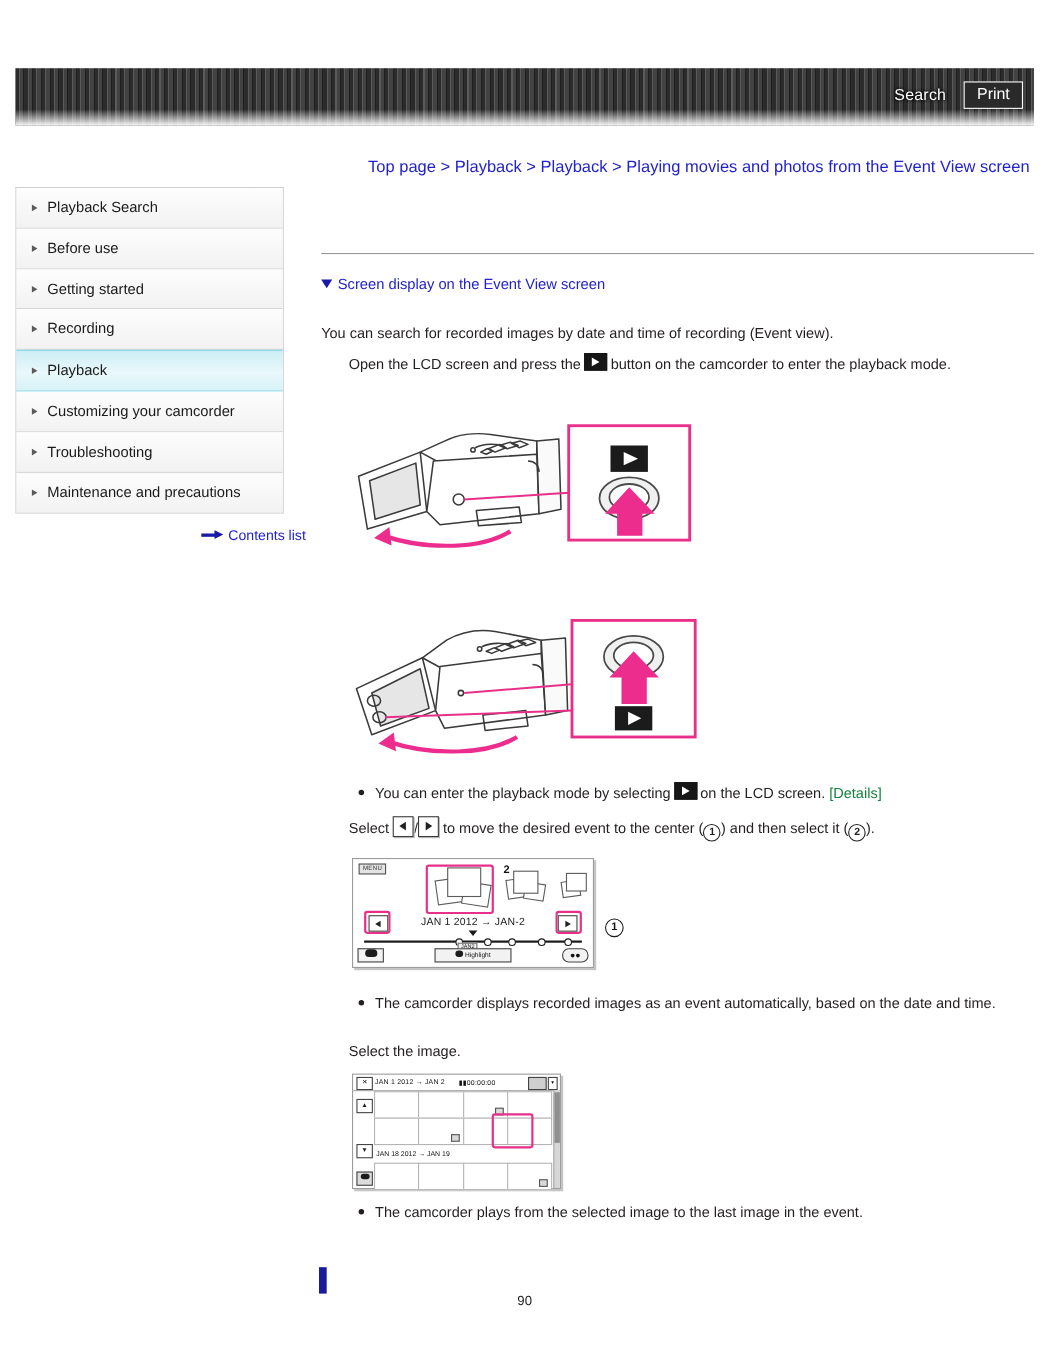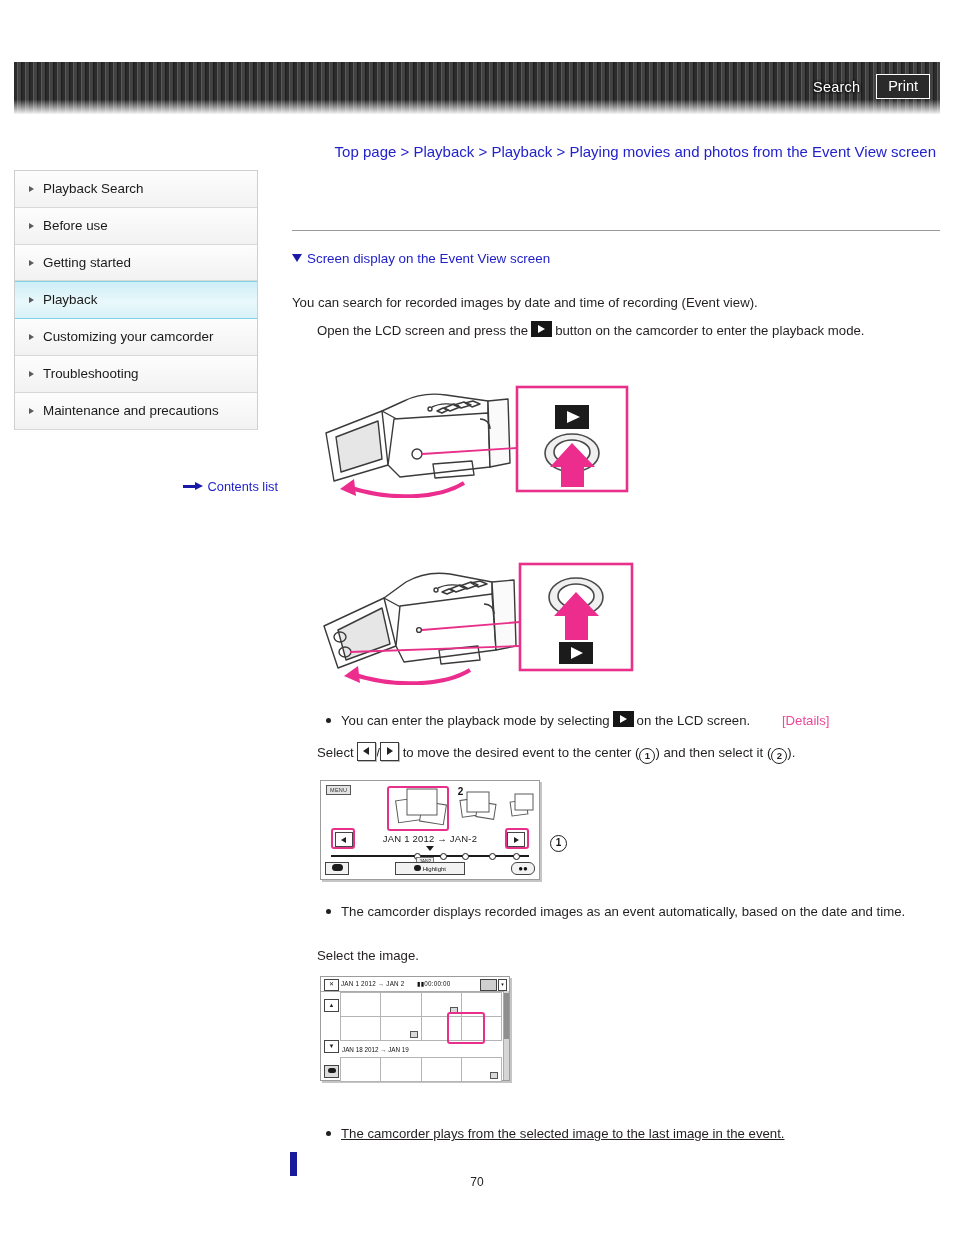--- a/index.html
+++ b/index.html
@@ -118,33 +118,33 @@
   }
   .arrow-box.right::after{
     content:"";position:absolute;left:6px;top:4px;
     border-left:6px solid #222;
     border-top:4px solid transparent;border-bottom:4px solid transparent;
   }
   .circnum{
     display:inline-block;width:14px;height:14px;border:1.3px solid #222;border-radius:50%;
     font-size:9.5px;line-height:13px;text-align:center;vertical-align:-2px;font-weight:bold;
   }
-  .details-link{color:#ec4899;cursor:pointer;margin-left:28px;}
+  .details-link{color:#15803d;cursor:pointer;}
 
   
   .bullet{
     position:absolute;font-size:13.2px;line-height:1.5;color:#231f20;
     padding-left:16px;box-sizing:border-box;
   }
   .bullet::before{
     content:"";position:absolute;left:1px;top:7px;width:5px;height:5px;border-radius:50%;background:#231f20;
   }
   .b1{left:325px;top:711px;width:600px;}
   .b2{left:325px;top:902px;width:590px;}
-  .b3{left:325px;top:1124px;width:600px;text-decoration:underline;}
+  .b3{left:325px;top:1092px;width:600px;}
 
   
   .illus{position:absolute;}
   .ill1{left:312px;top:383px;}
   .ill2{left:312px;top:560px;}
 
   
   .lcd{
     position:absolute;background:#ffffff;
     border:1px solid #9c9c9c;box-sizing:border-box;
@@ -271,20 +271,23 @@
 
 <div class="sidebar">
   <div class="side-item">
     <span>Playback Search</span>
   </div>
   <div class="side-item">
     <span>Before use</span>
   </div>
   <div class="side-item">
     <span>Getting started</span>
+  </div>
+  <div class="side-item">
+    <span>Recording</span>
   </div>
   <div class="side-item active">
     <span>Playback</span>
   </div>
   <div class="side-item">
     <span>Customizing your camcorder</span>
   </div>
   <div class="side-item">
     <span>Troubleshooting</span>
   </div>
@@ -491,13 +494,13 @@
   <div class="scroll-col">
     <div class="scroll-thumb"></div>
   </div>
 
   <div class="hilite-pink hp-cell"></div>
 </div>
 
 <div class="bullet b3">The camcorder plays from the selected image to the last image in the event.</div>
 
 <div class="blue-mark"></div>
-<div class="page-num">70</div>
+<div class="page-num">90</div>
 
 </body></html>

